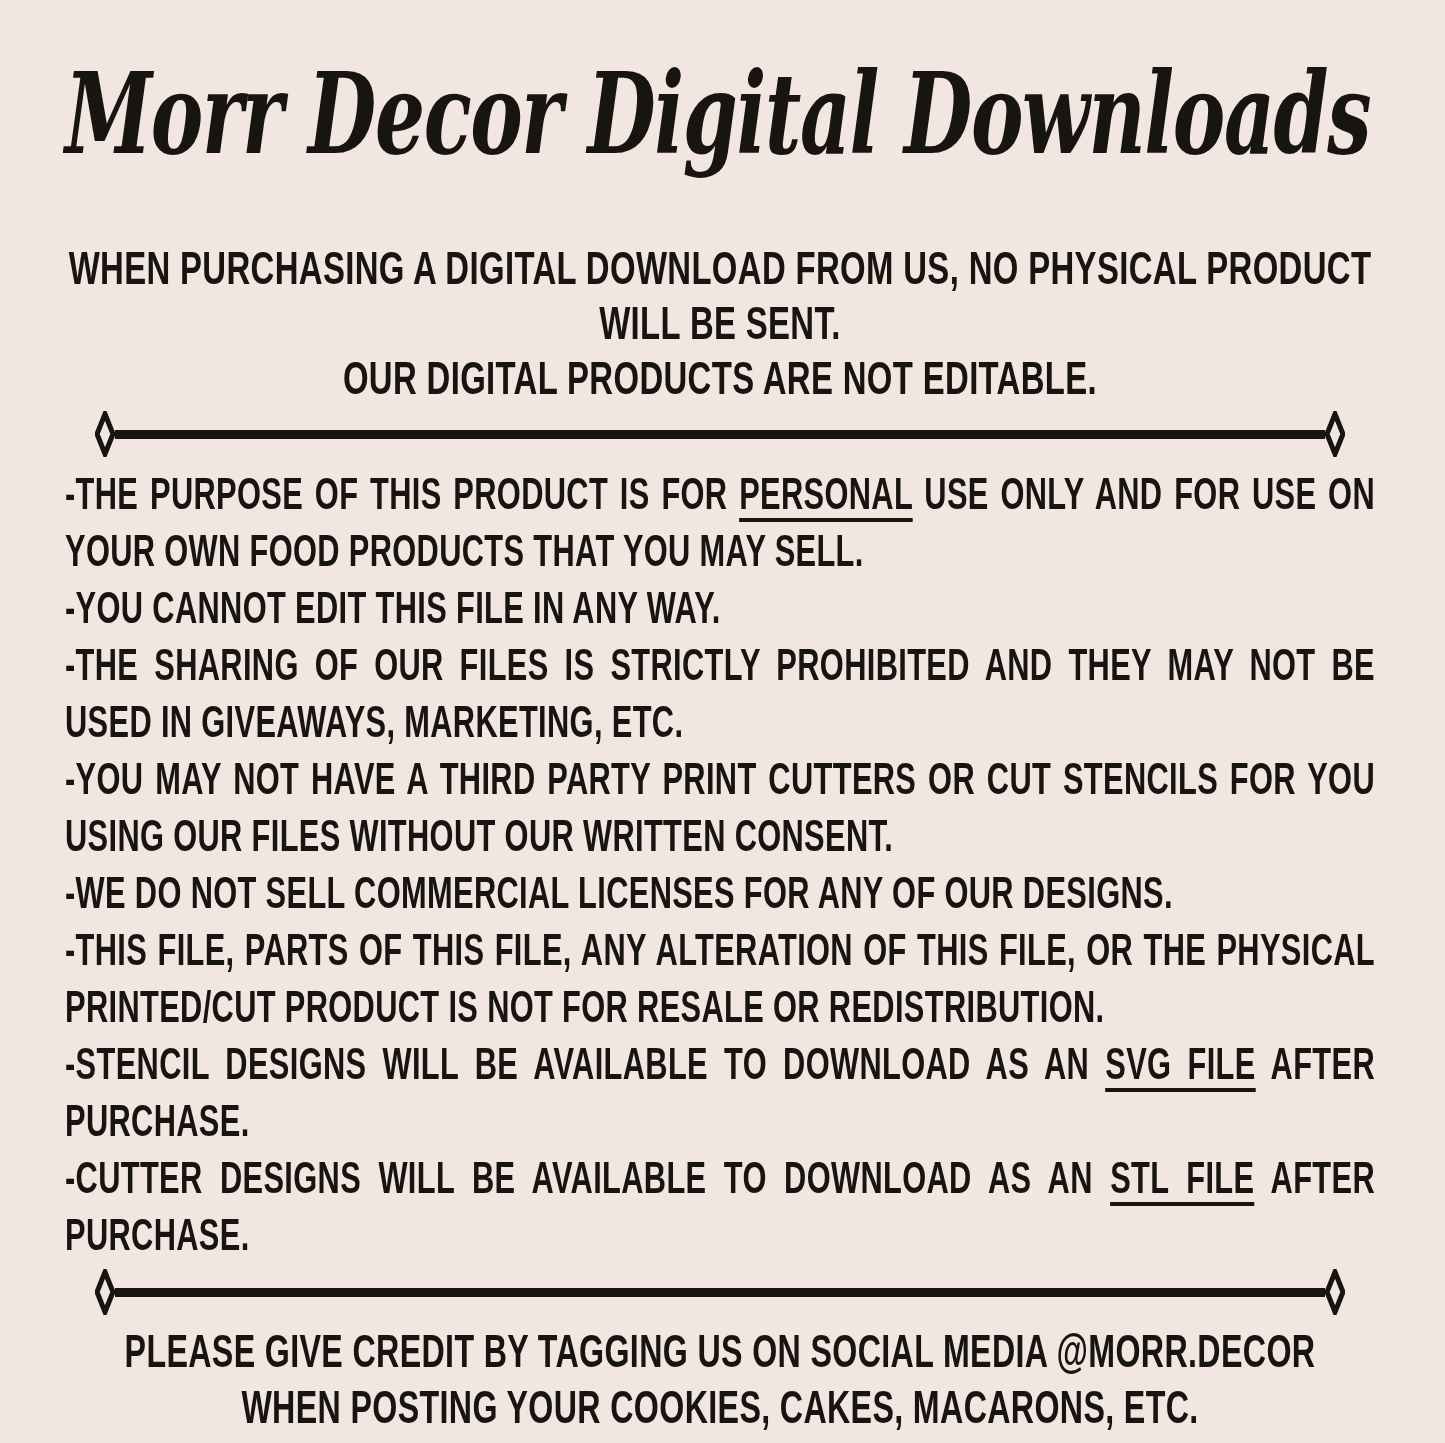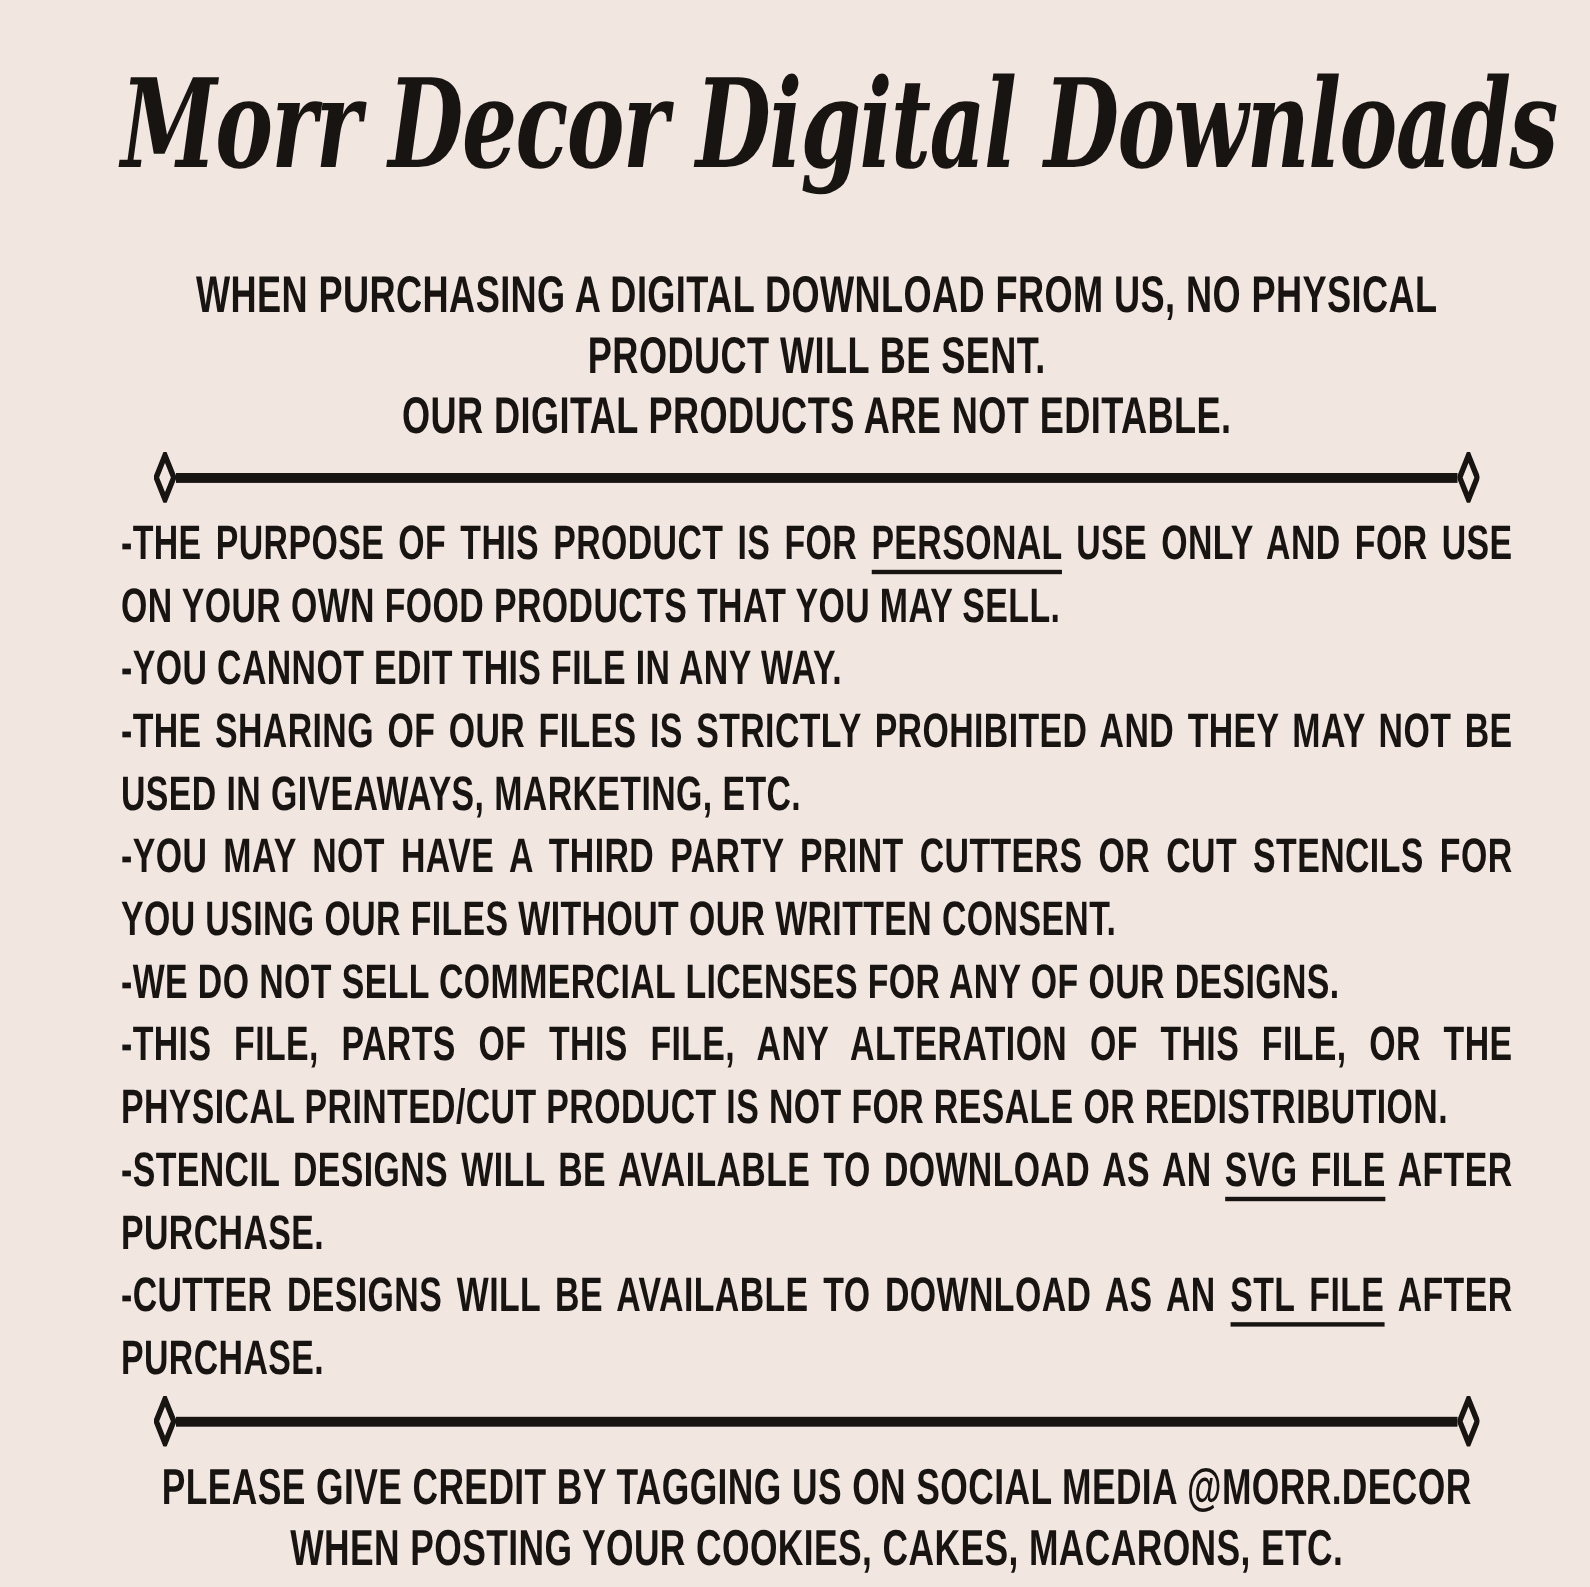--- a/index.html
+++ b/index.html
@@ -10,21 +10,21 @@
     width: 1445px;
     height: 1443px;
     background: #F2E6E1;
     overflow: hidden;
     font-family: "Liberation Sans", "DejaVu Sans", sans-serif;
   }
   .page {
     box-sizing: border-box;
     width: 1445px;
     height: 1443px;
-    padding: 34px 70px 30px 110px;
+    padding: 34px 70px 30px 65px;
     color: #171411;
     overflow: hidden;
   }
   
   .title-wrap {
     text-align: center;
     height: 172px;
     margin-bottom: 34px;
     white-space: nowrap;
   }

